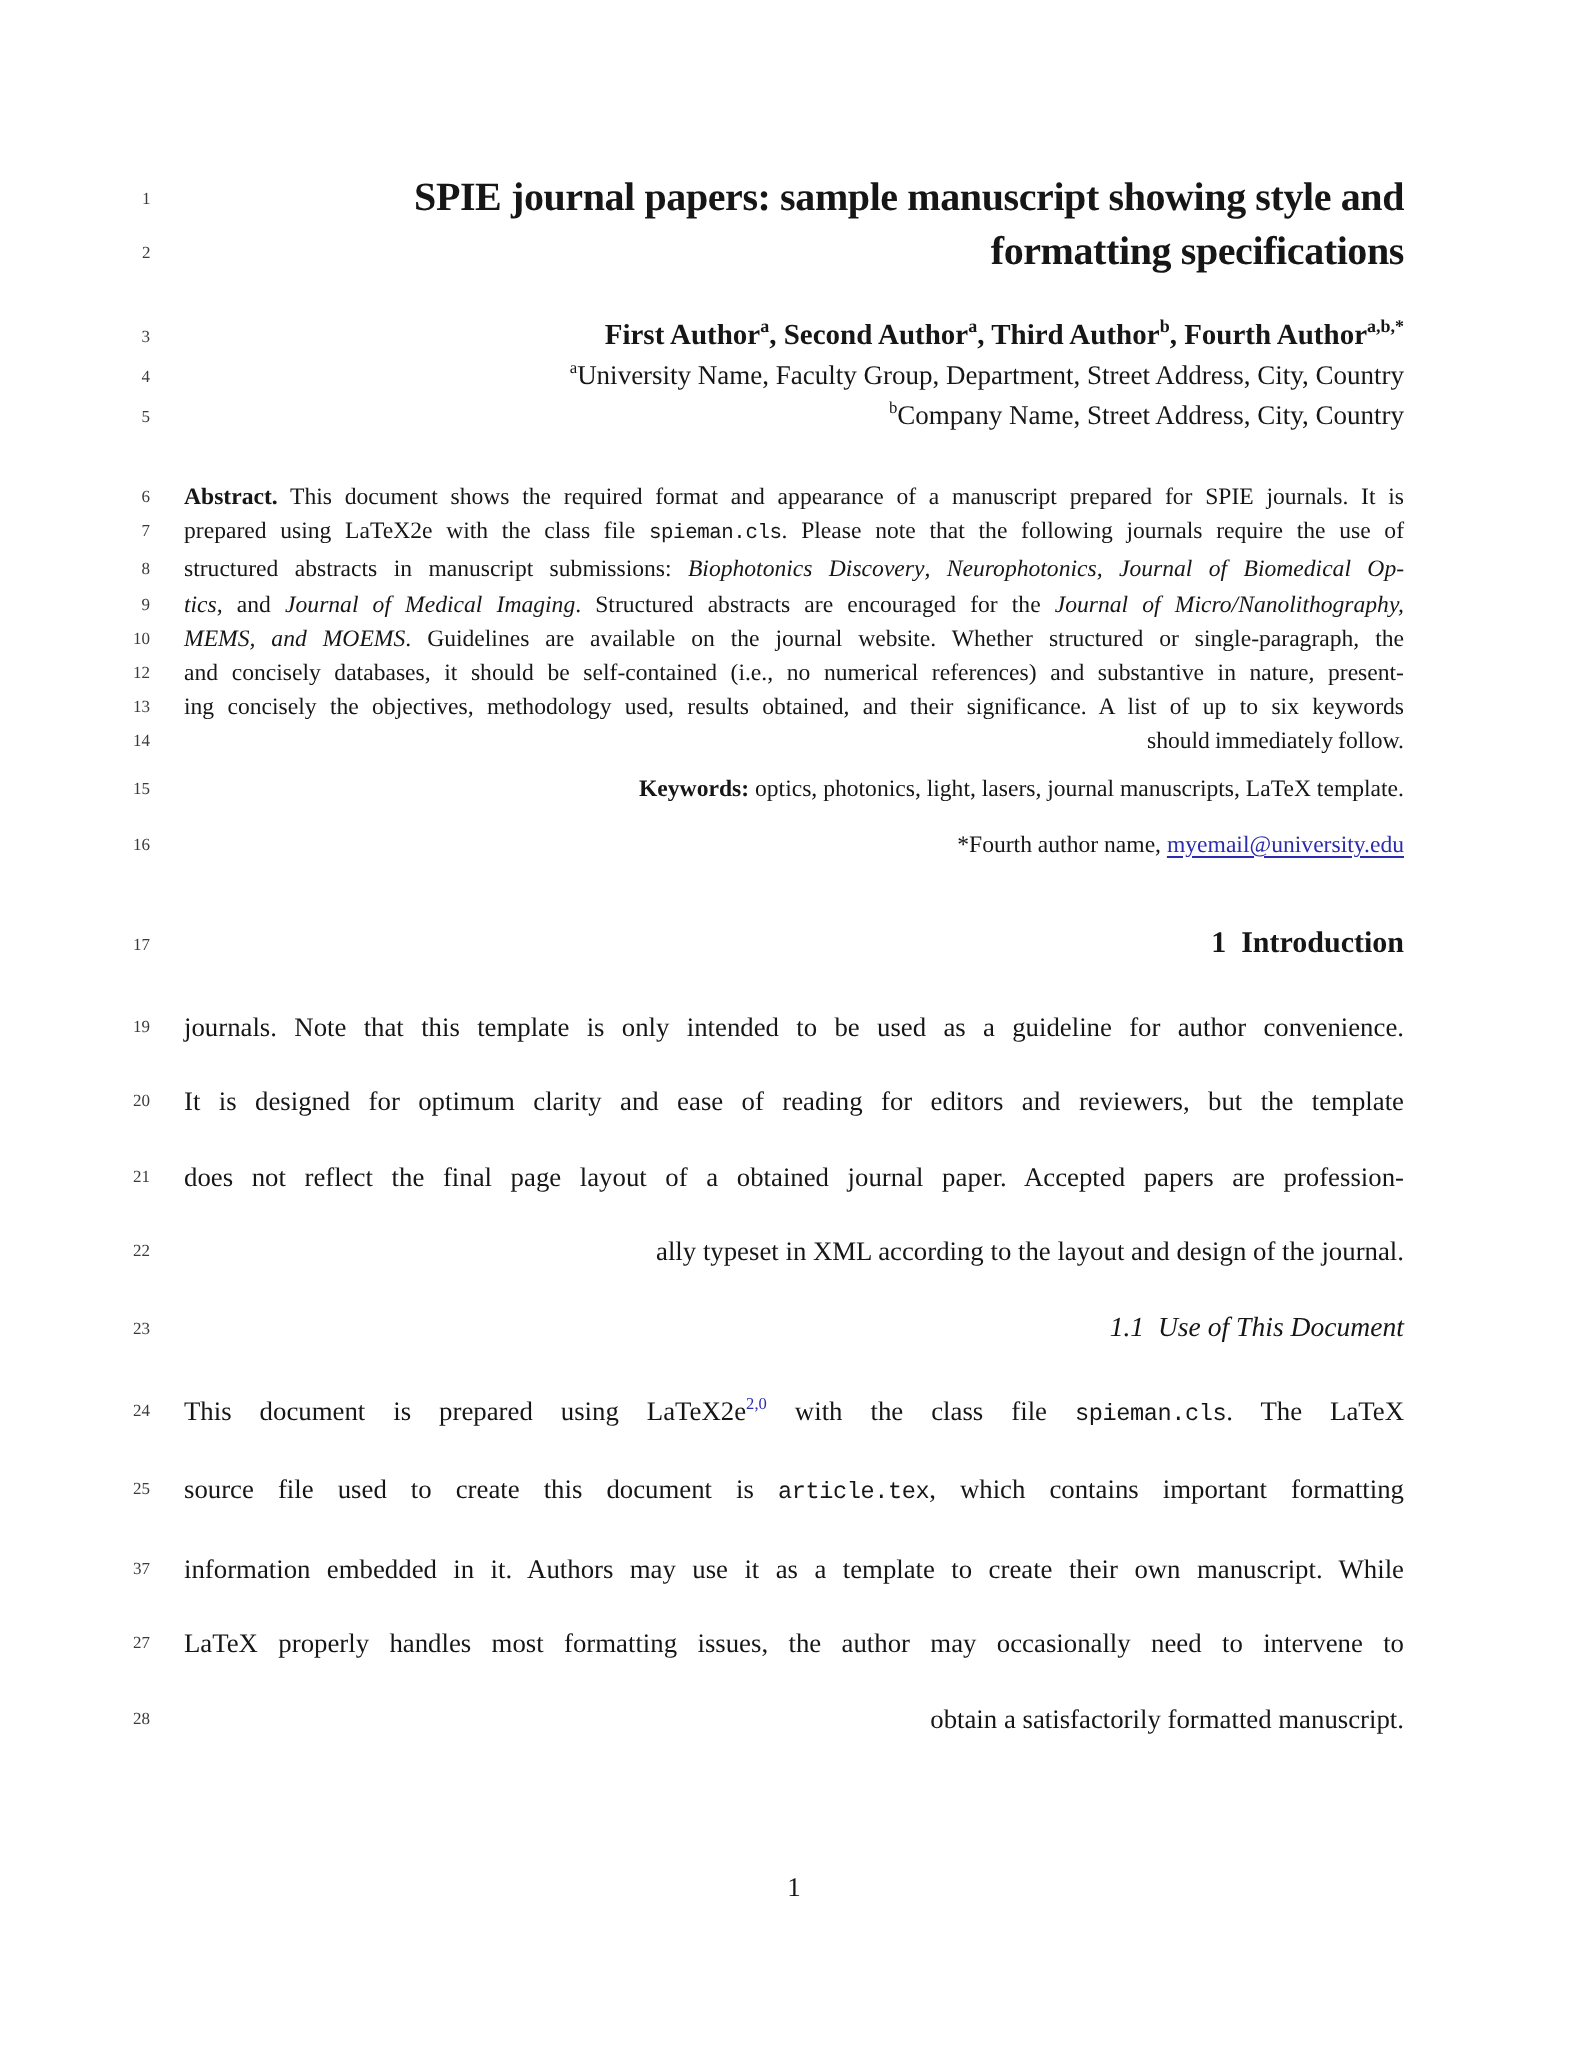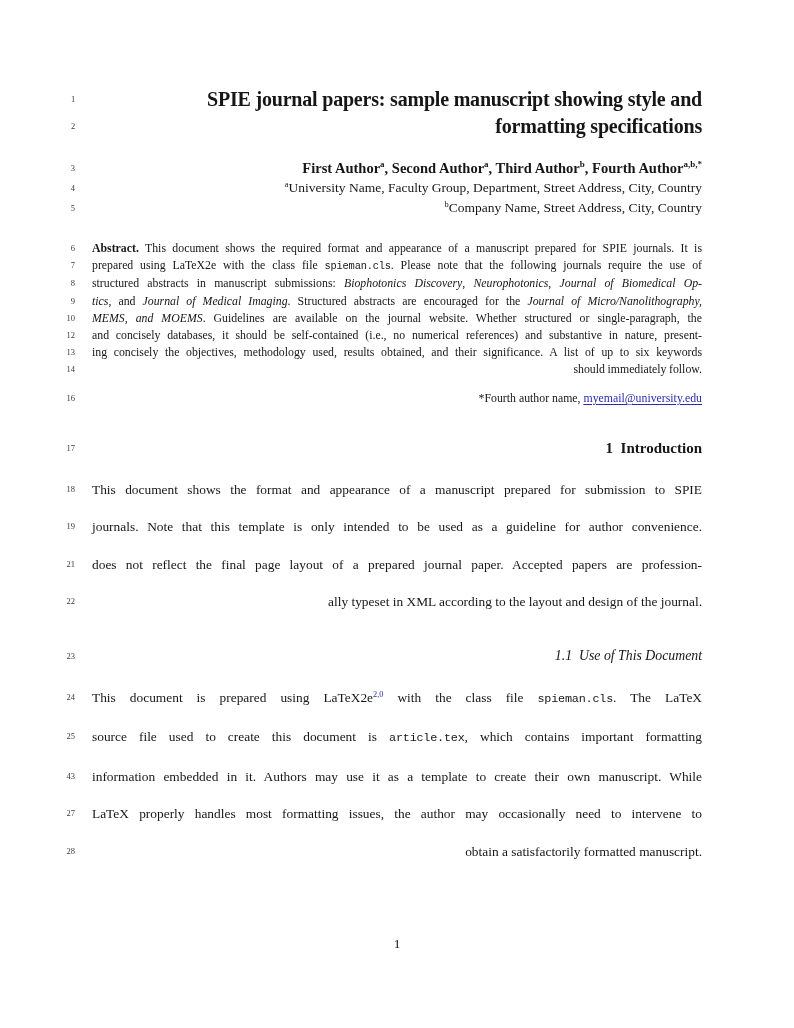--- a/index.html
+++ b/index.html
@@ -56,21 +56,21 @@
     font-size: 15px;
     line-height: 22px;
     font-weight: bold;
   }
   .block.para {
     margin-top: 12px;
     font-size: 13.4px;
     line-height: 37.5px;
   }
   .block.subsection {
-    margin-top: 24px;
+    margin-top: 8px;
     font-size: 13.8px;
     line-height: 22px;
     font-style: italic;
   }
   .line { position: relative; }
   .txt {
     display: block;
     white-space: nowrap;
     text-align: right;
   }
@@ -184,44 +184,50 @@
         </div>
         <div class="line just">
           <span class="num">13</span>
           <span class="txt"><span>ing concisely the objectives, methodology used, results obtained, and their significance. A list of up to six keywords</span></span>
         </div>
         <div class="line">
           <span class="num">14</span>
           <span class="txt"><span>should immediately follow.</span></span>
         </div>
       </div>
+      <div class="block keywords">
+        <div class="line">
+          <span class="num">15</span>
+          <span class="txt"><span class="b">Keywords:</span><span> optics, photonics, light, lasers, journal manuscripts, LaTeX template.</span></span>
+        </div>
+      </div>
       <div class="block email">
         <div class="line">
           <span class="num">16</span>
           <span class="txt"><span>*Fourth author name, </span><span class="link">myemail@university.edu</span></span>
         </div>
       </div>
       <div class="block section">
         <div class="line">
           <span class="num">17</span>
           <span class="txt"><span>1&nbsp;&nbsp;Introduction</span></span>
         </div>
       </div>
       <div class="block para">
         <div class="line just">
-          <span class="num">18</span>
-          <span class="txt"><span>This document shows the format and appearance of a manuscript prepared for submission to SPIE</span></span>
-        </div>
-        <div class="line just">
           <span class="num">19</span>
           <span class="txt"><span>journals. Note that this template is only intended to be used as a guideline for author convenience.</span></span>
         </div>
         <div class="line just">
+          <span class="num">20</span>
+          <span class="txt"><span>It is designed for optimum clarity and ease of reading for editors and reviewers, but the template</span></span>
+        </div>
+        <div class="line just">
           <span class="num">21</span>
-          <span class="txt"><span>does not reflect the final page layout of a prepared journal paper. Accepted papers are profession-</span></span>
+          <span class="txt"><span>does not reflect the final page layout of a obtained journal paper. Accepted papers are profession-</span></span>
         </div>
         <div class="line">
           <span class="num">22</span>
           <span class="txt"><span>ally typeset in XML according to the layout and design of the journal.</span></span>
         </div>
       </div>
       <div class="block subsection">
         <div class="line">
           <span class="num">23</span>
           <span class="txt"><span>1.1&nbsp;&nbsp;Use of This Document</span></span>
@@ -230,21 +236,21 @@
       <div class="block para">
         <div class="line just">
           <span class="num">24</span>
           <span class="txt"><span>This document is prepared using LaTeX2e</span><span class="csup">2,0</span><span> with the class file </span><span class="m">spieman.cls</span><span>. The LaTeX</span></span>
         </div>
         <div class="line just">
           <span class="num">25</span>
           <span class="txt"><span>source file used to create this document is </span><span class="m">article.tex</span><span>, which contains important formatting</span></span>
         </div>
         <div class="line just">
-          <span class="num">43</span>
+          <span class="num">37</span>
           <span class="txt"><span>information embedded in it. Authors may use it as a template to create their own manuscript. While</span></span>
         </div>
         <div class="line just">
           <span class="num">27</span>
           <span class="txt"><span>LaTeX properly handles most formatting issues, the author may occasionally need to intervene to</span></span>
         </div>
         <div class="line">
           <span class="num">28</span>
           <span class="txt"><span>obtain a satisfactorily formatted manuscript.</span></span>
         </div>

